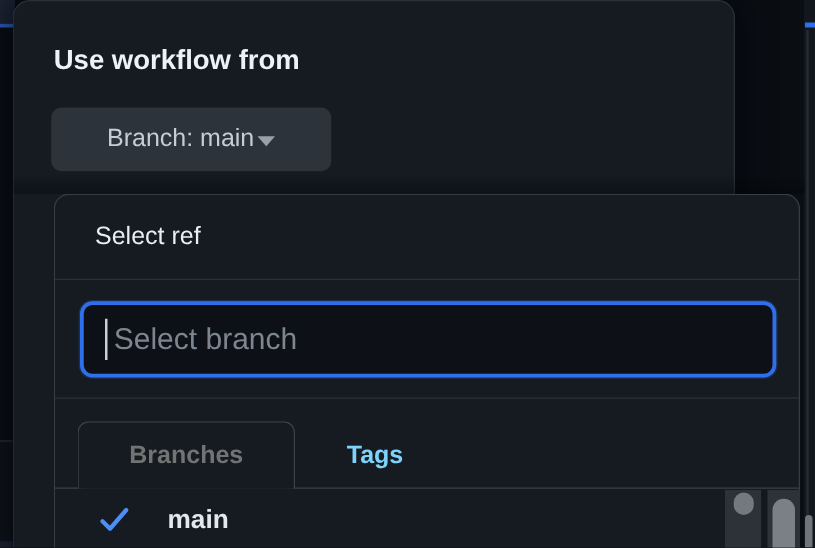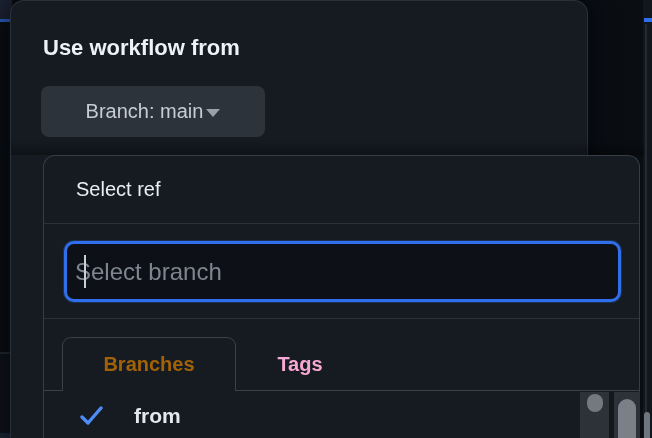--- a/index.html
+++ b/index.html
@@ -65,45 +65,45 @@
     border-bottom:1px solid #2b313a;
   }
   .menu-header-title { font-size:20px; font-weight:400; color:#e9eef3; }
 
   .search-section { left:0; top:68px; width:100%; height:95px; border-bottom:1px solid #2b313a; }
   .search-wrap { left:20px; top:17px; width:557px; height:61px; }
   .search-input {
     width:100%; height:100%;
     background:#0d1117; color:#d5dce3;
     border:3px solid #2f6feb; border-radius:10px;
-    padding:0 18px 0 8px;
+    padding:0 18px 0 24px;
     font-size:24px; font-family:inherit;
     outline:none;
     box-shadow:0 0 0 1px rgba(47,111,235,0.25);
   }
   .search-input::placeholder { color:#7d8590; opacity:1; }
   .text-cursor { left:20px; top:14px; width:2px; height:33px; background:#c8cfd6; }
 
   .tabs-section { left:0; top:163px; width:100%; height:72px; }
   .tab-baseline { left:0; top:71px; width:100%; height:1px; background:#3a414b; }
   .tab-active {
     left:18px; top:18px; width:174px; height:54px;
     background:#161b22;
     border:1px solid #3a414b; border-bottom:none;
     border-radius:9px 9px 0 0;
     display:flex; align-items:center; justify-content:center;
     z-index:2; cursor:pointer;
   }
-  .tab-active-label { font-size:20px; font-weight:700; color:#a16207; }
+  .tab-active-label { font-size:20px; font-weight:700; color:#737373; }
   .tab-inactive {
     left:192px; top:18px; width:128px; height:54px;
     display:flex; align-items:center; justify-content:center;
     background:transparent; border:none; cursor:pointer;
   }
-  .tab-inactive-label { font-size:20px; font-weight:600; color:#f9a8d4;text-align:right; }
+  .tab-inactive-label { font-size:20px; font-weight:600; color:#7dd3fc;text-align:right; }
 
   .ref-list { left:0; top:235px; width:100%; height:49px; }
   .ref-row {
     left:0; top:0; width:520px; height:49px;
     display:flex; align-items:center; padding-left:36px; gap:31px;
     cursor:pointer;
   }
   .ref-row-label { font-size:21px; font-weight:700; color:#e2e8ee; }
   .check-icon { width:23px; height:19px; display:block; }
 
@@ -159,21 +159,21 @@
       <button class="abs tab-inactive">
         <span class="tab-inactive-label">Tags</span>
       </button>
     </div>
 
     <div class="abs ref-list">
       <div class="abs ref-row">
         <svg class="check-icon" viewBox="0 0 23 19" fill="none" xmlns="http://www.w3.org/2000/svg">
           <path d="M2 11 L8 17 L21 2" stroke="#4d8df5" stroke-width="3.4" stroke-linecap="round" stroke-linejoin="round" fill="none"></path>
         </svg>
-        <span class="ref-row-label">from</span>
+        <span class="ref-row-label">main</span>
       </div>
     </div>
 
     <div class="abs sb-track-inner">
       <div class="abs sb-thumb-inner"></div>
     </div>
     <div class="abs sb-gap"></div>
     <div class="abs sb-track-outer">
       <div class="abs sb-thumb-outer"></div>
     </div>

